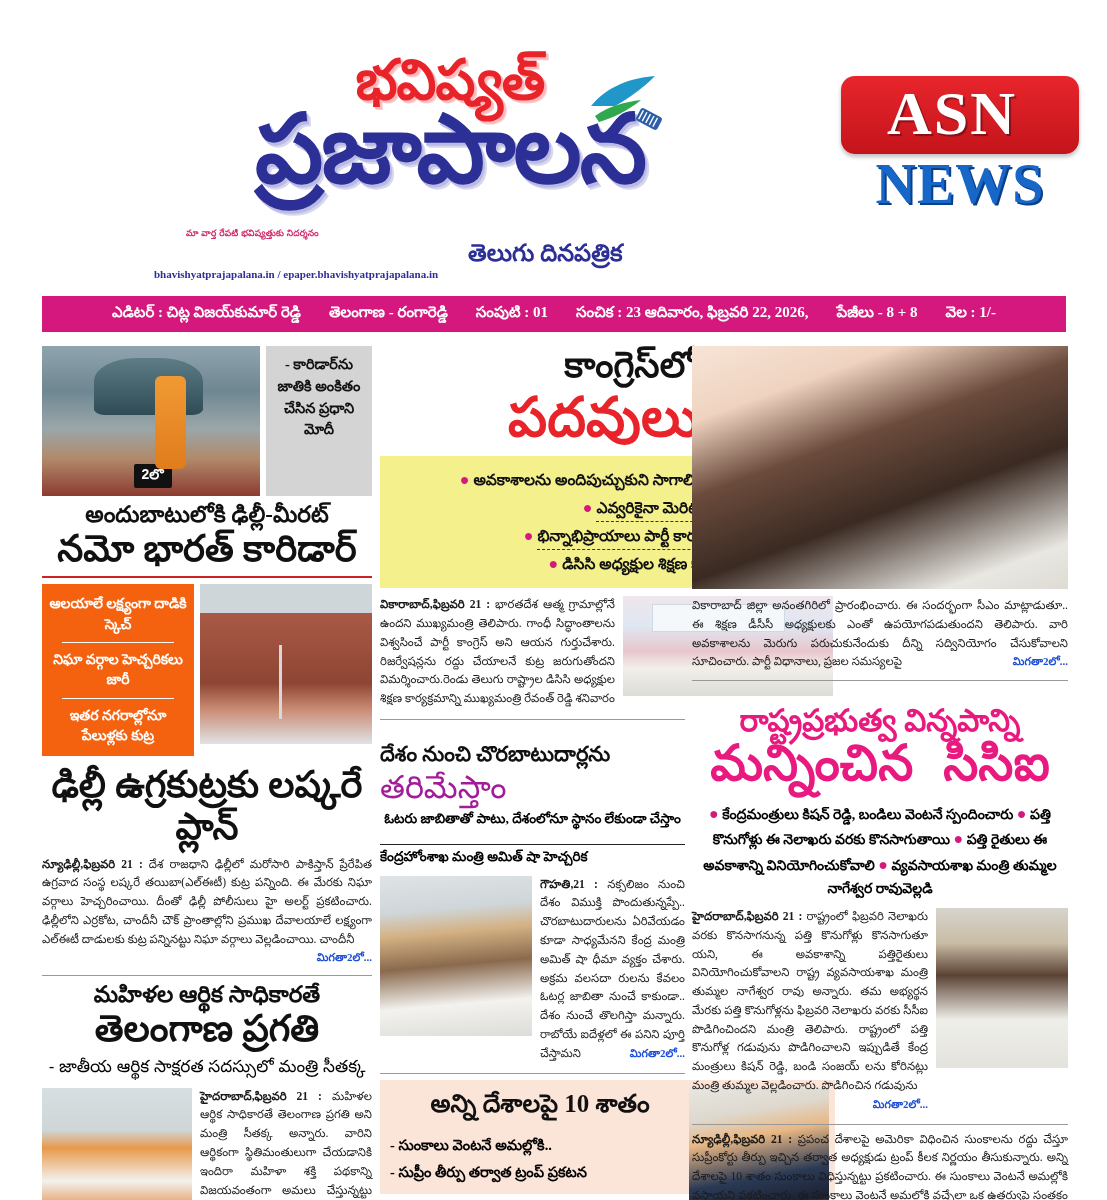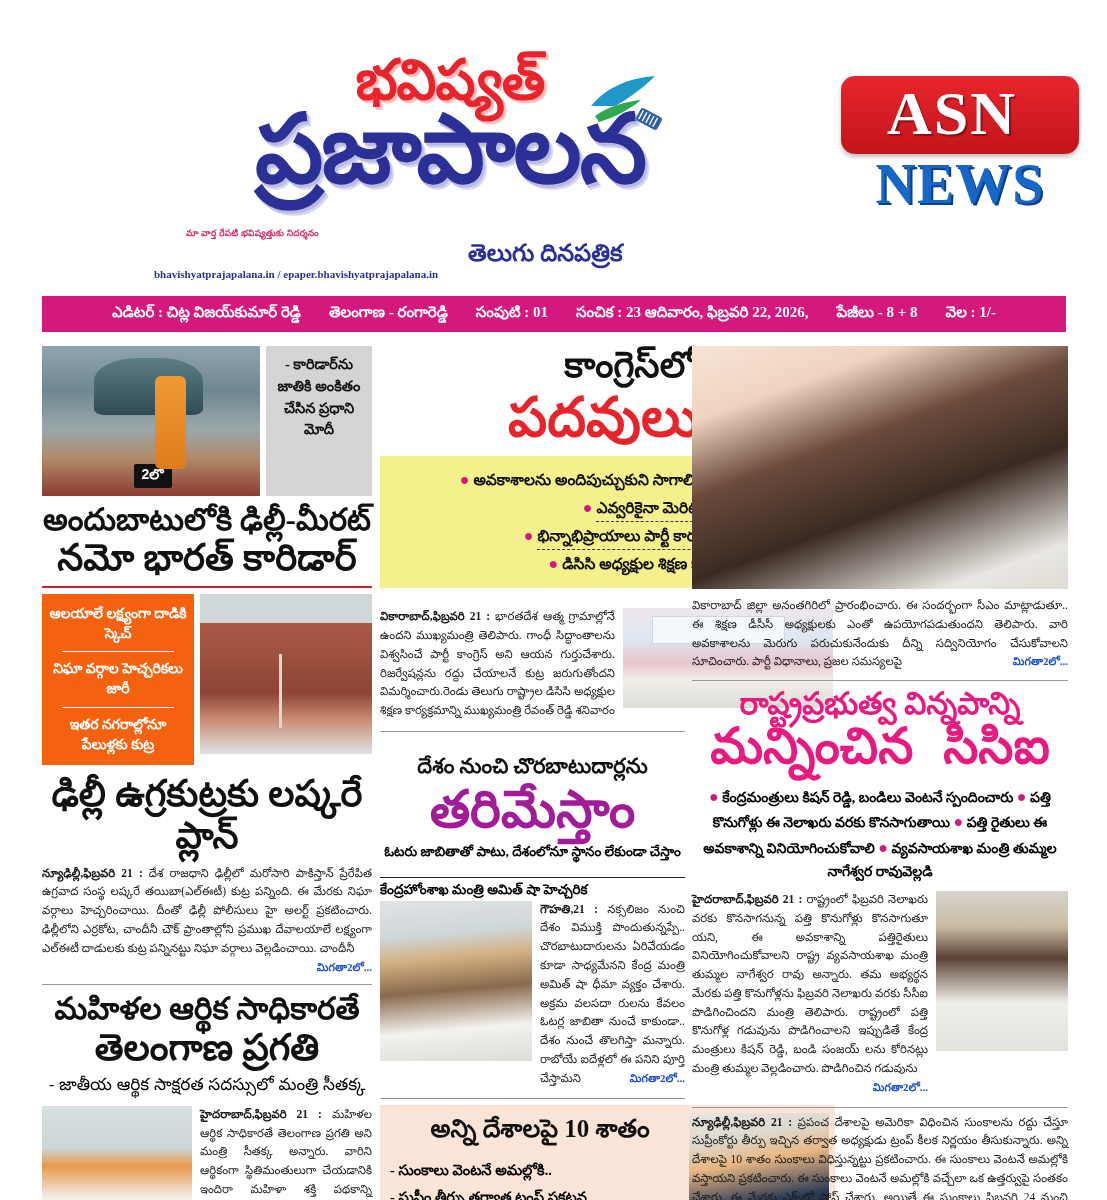--- a/index.html
+++ b/index.html
@@ -162,21 +162,21 @@
     font-size:14px; line-height:1.45; font-weight:bold; text-align:center;
     font-family:"Liberation Serif","DejaVu Serif",serif;
   }
   .orange-box .ob-rule { border-top:1px solid #fff; margin:7px 14px; }
 
   
   .hl {
     font-family:"Liberation Serif","DejaVu Serif",serif;
     font-weight:bold; color:#111; text-align:center; line-height:1.14;
   }
-  .hl-kicker { font-size:31px; }
+  .hl-kicker { font-size:23px; }
   .hl-big    { font-size:37px; }
   .hl-sub    { font-size:17px; text-align:center; margin-top:6px; }
 
   .hl-main-kicker {
     font-size:36px; font-weight:bold; color:#111; text-align:center;
     font-family:"Liberation Serif","DejaVu Serif",serif; line-height:1.1;
   }
   .hl-main-big {
     font-size:55px; font-weight:bold; color:#e8232a; text-align:center;
     font-family:"Liberation Serif","DejaVu Serif",serif; line-height:1.1;
@@ -184,23 +184,23 @@
   }
   .yellow-box {
     background:#f4f08c; padding:10px 8px; margin-top:8px;
     font-size:15.5px; font-weight:bold; color:#111; text-align:center;
     line-height:1.75;
     font-family:"Liberation Serif","DejaVu Serif",serif;
   }
   .bullet { color:#d4187e; font-size:16px; }
   .ul-dash { border-bottom:1px dashed #333; display:inline-block; }
 
-  .hl-purple-k { font-size:21px; font-weight:bold; color:#111; text-align:center;
+  .hl-purple-k { font-size:21px; font-weight:bold; color:#111; text-align:left;
                  font-family:"Liberation Serif","DejaVu Serif",serif;margin-top:22px; }
-  .hl-purple-b { font-size:52px; font-weight:bold; color:#a21c9a; text-align:center;
+  .hl-purple-b { font-size:32px; font-weight:normal; color:#a21c9a; text-align:left;
                  font-family:"Liberation Serif","DejaVu Serif",serif; line-height:1.05; }
   .sub-underline { font-size:13.5px; font-weight:bold; text-align:center;
                    border-bottom:1px solid #222; padding-bottom:14px; margin-top:6px;
                    font-family:"Liberation Serif","DejaVu Serif",serif; }
   .sub-plain { font-size:13.5px; font-weight:bold; margin-top:4px;
                font-family:"Liberation Serif","DejaVu Serif",serif; }
 
   .hl-pink-1 { font-size:31px; font-weight:bold; color:#e8197f; text-align:center;
                font-family:"Liberation Serif","DejaVu Serif",serif; line-height:1.12; }
   .pink-bullets { font-size:14px; font-weight:bold; text-align:center; line-height:1.6;
@@ -343,42 +343,42 @@
           </div>
           <div>
             <span class="bullet">●</span>
             <span class="ul-dash">భిన్నాభిప్రాయాలు పార్టీ కార్యక్రమాల స్థయిర్యాన్ని దెబ్బతీస్తాయి</span>
           </div>
           <div>
             <span class="bullet">●</span>
             <span>డిసిసి అధ్యక్షుల శిక్షణ కార్యక్రమంలో సిఎం రేవంత్ రెడ్డి</span>
           </div>
         </div>
-        <div class="flow" style="margin-top:20px;">
+        <div class="flow" style="margin-top:8px;">
           <div class="txt body-txt" style="width:235px;flex:none;">
             <span class="dateline">వికారాబాద్,ఫిబ్రవరి 21 :</span>
             <span>భారతదేశ ఆత్మ గ్రామాల్లోనే ఉందని ముఖ్యమంత్రి తెలిపారు. గాంధీ సిద్ధాంతాలను విశ్వసించే పార్టీ కాంగ్రెస్ అని ఆయన గుర్తుచేశారు. రిజర్వేషన్లను రద్దు చేయాలనే కుట్ర జరుగుతోందని విమర్శించారు.రెండు తెలుగు రాష్ట్రాల డిసిసి అధ్యక్షుల శిక్షణ కార్యక్రమాన్ని ముఖ్యమంత్రి రేవంత్ రెడ్డి శనివారం</span>
           </div>
           <div class="pic" style="width:210px;">
             <div class="photo ph-congress">
               <div class="banner-txt">SANGATHAN SRIJAN ABHIYAN</div>
               <div class="banner-txt2">మా వార్డు రేపటి భవిష్యత్తుకు నిదర్శనం</div>
             </div>
           </div>
         </div>
       </div>
 
       <div class="rule-gray" style="margin-top:10px;width:305px;"></div>
 
       <div style="margin-top:6px;">
         <div class="hl-purple-k">దేశం నుంచి చొరబాటుదార్లను</div>
         <div class="hl-purple-b">తరిమేస్తాం</div>
         <div class="sub-underline">ఓటరు జాబితాతో పాటు, దేశంలోనూ స్థానం లేకుండా చేస్తాం</div>
         <div class="sub-plain">కేంద్రహోంశాఖ మంత్రి అమిత్ షా హెచ్చరిక</div>
-        <div class="flow" style="margin-top:0;">
+        <div class="flow" style="margin-top:8px;">
           <div class="pic" style="width:152px;">
             <div class="photo ph-amitshah"></div>
           </div>
           <div class="txt body-txt">
             <span class="dateline">గౌహతి,21 :</span>
             <span>నక్సలిజం నుంచి దేశం విముక్తి పొందుతున్నప్పే.. చొరబాటుదారులను ఏరివేయడం కూడా సాధ్యమేనని కేంద్ర మంత్రి అమిత్ షా ధీమా వ్యక్తం చేశారు. అక్రమ వలసదా రులను కేవలం ఓటర్ల జాబితా నుంచే కాకుండా.. దేశం నుంచే తొలగిస్తా మన్నారు. రాబోయే ఐదేళ్లలో ఈ పనిని పూర్తి చేస్తామని</span>
             <span class="more">మిగతా2లో...</span>
           </div>
         </div>
       </div>
@@ -403,21 +403,21 @@
       <div class="photo ph-revanth"></div>
 
       <div class="body-txt" style="margin-top:8px;">
         <span>వికారాబాద్ జిల్లా అనంతగిరిలో ప్రారంభించారు. ఈ సందర్భంగా సీఎం మాట్లాడుతూ.. ఈ శిక్షణ డీసీసీ అధ్యక్షులకు ఎంతో ఉపయోగపడుతుందని తెలిపారు. వారి అవకాశాలను మెరుగు పరుచుకునేందుకు దీన్ని సద్వినియోగం చేసుకోవాలని సూచించారు. పార్టీ విధానాలు, ప్రజల సమస్యలపై</span>
         <span class="more">మిగతా2లో...</span>
       </div>
       <div class="clear"></div>
 
       <div class="rule-gray" style="margin-top:8px;"></div>
 
-      <div style="margin-top:6px;">
+      <div style="margin-top:23px;">
         <div class="hl-pink-1">రాష్ట్రప్రభుత్వ విన్నపాన్ని</div>
         <div class="hl-pink-1" style="font-size:50px;font-family:Liberation Mono, monospace;">మన్నించిన సిసిఐ</div>
         <div class="pink-bullets">
           <span class="bullet">●</span>
           <span>కేంద్రమంత్రులు కిషన్ రెడ్డి, బండిలు వెంటనే స్పందించారు</span>
           <span class="bullet">●</span>
           <span>పత్తి కొనుగోళ్లు ఈ నెలాఖరు వరకు కొనసాగుతాయి</span>
           <span class="bullet">●</span>
           <span>పత్తి రైతులు ఈ అవకాశాన్ని వినియోగించుకోవాలి</span>
           <span class="bullet">●</span>

